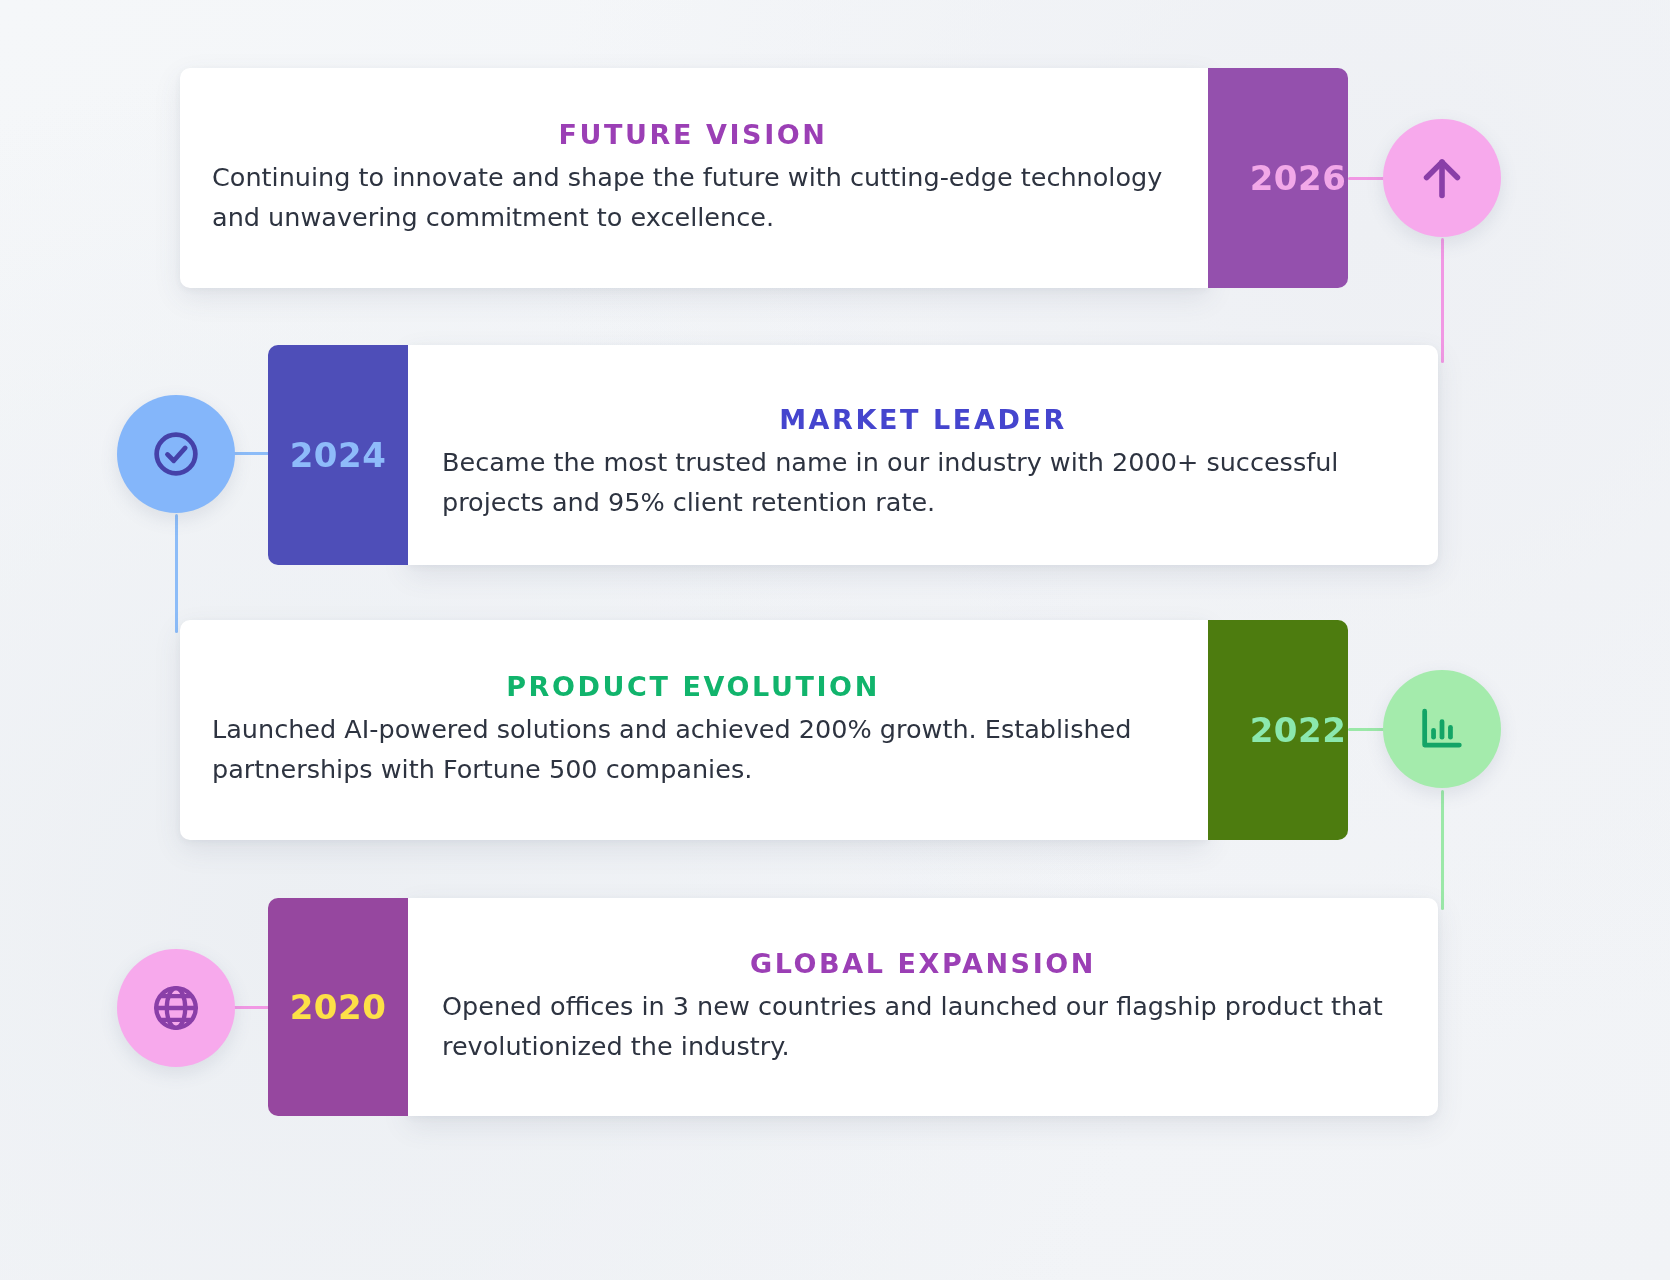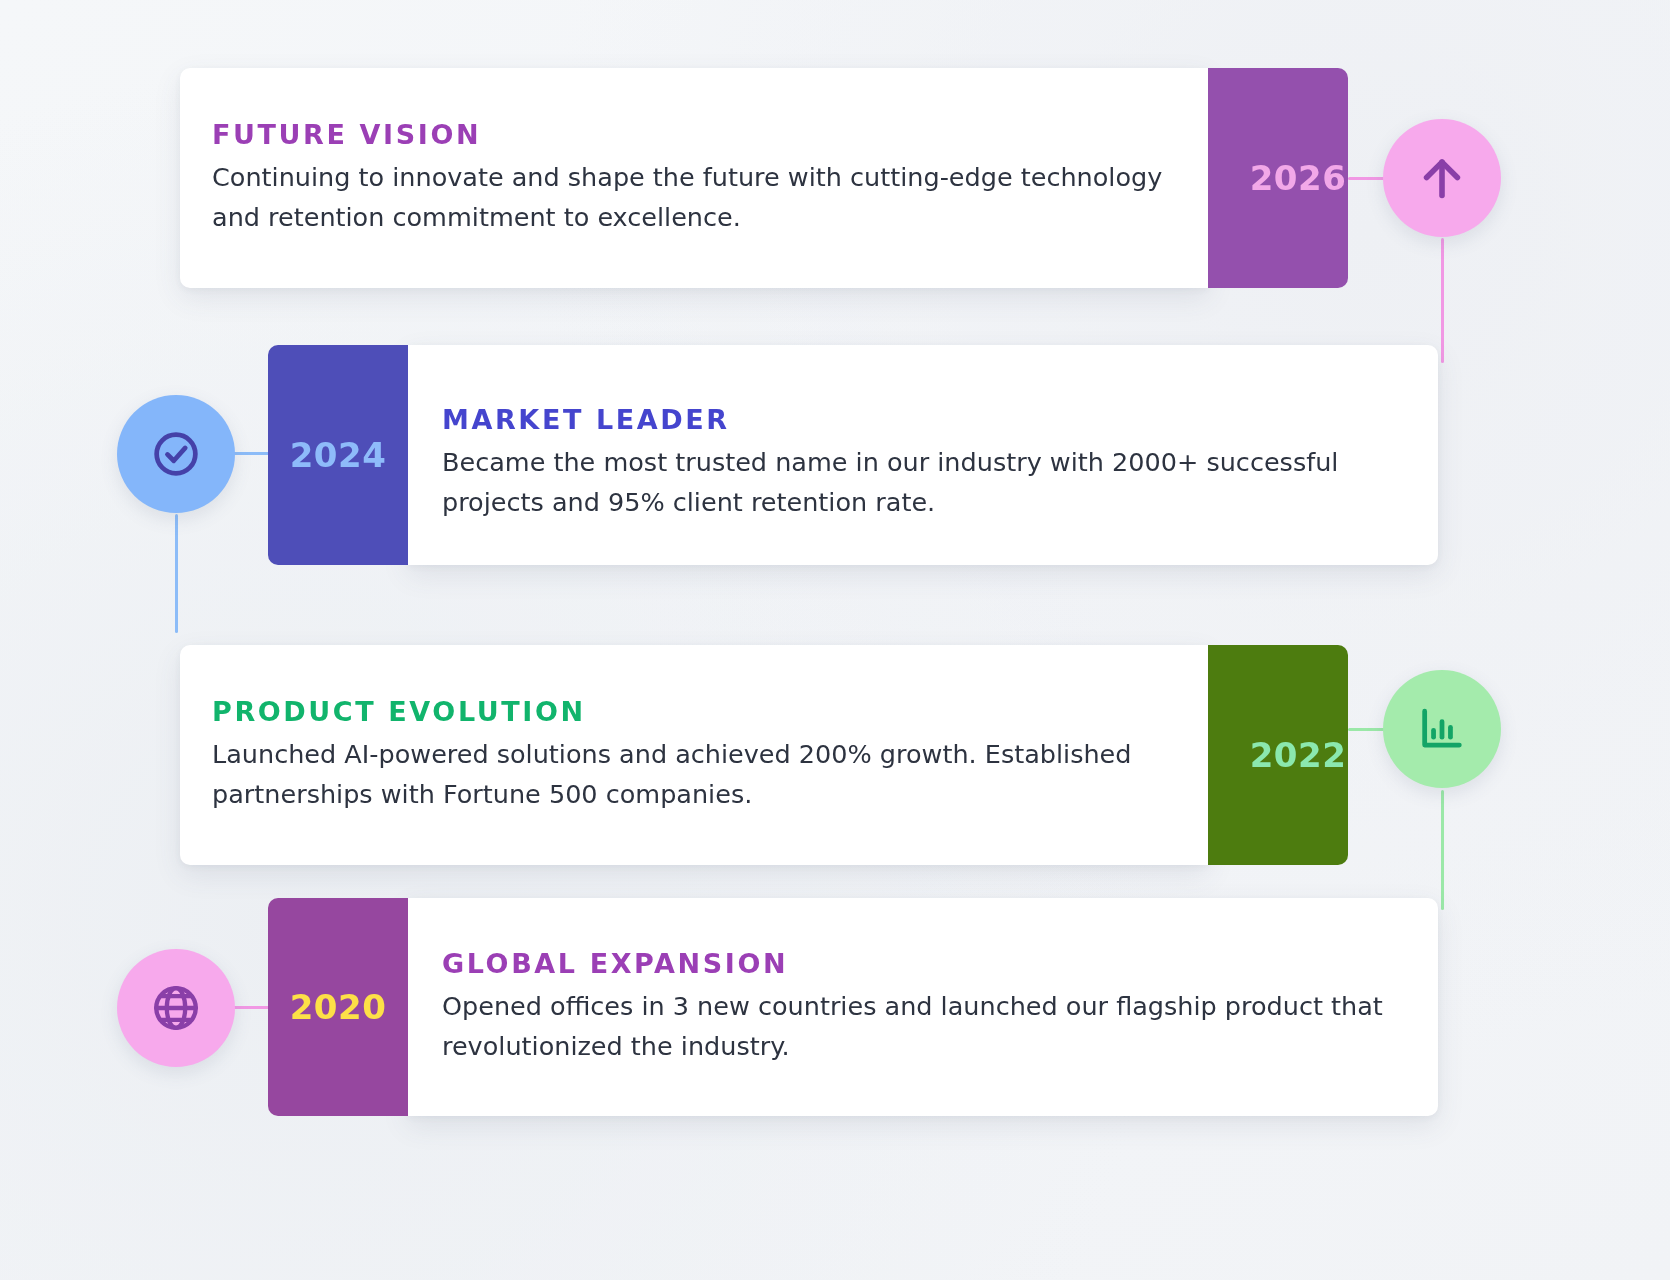--- a/index.html
+++ b/index.html
@@ -93,20 +93,21 @@
     border-radius: 0 10px 10px 0;
   }
   .row.left .year-badge { border-radius: 10px 0 0 10px; }
 
   .card-title {
     font-size: 27px;
     font-weight: 700;
     letter-spacing: 2.6px;
     margin-bottom: 8px;
     white-space: nowrap;
+    text-align: center;
   }
 
   .card-desc {
     font-size: 25.5px;
     line-height: 1.56;
     color: #2d3340;
     font-weight: 400;
     max-width: 1000px;
   }
 </style>
@@ -122,21 +123,21 @@
   <div class="vline" style="left:175px; top:514px; height:119px; background:#8CBCF8;"></div>
 
   <div class="hstub" style="left:1348px; top:728px; width:44px; background:#9BE8A8;"></div>
   <div class="vline" style="left:1441px; top:790px; height:120px; background:#9BE8A8;"></div>
 
   <div class="hstub" style="left:232px; top:1006px; width:42px; background:#F198E4;"></div>
 
   <div class="row right" style="left:180px; top:68px; width:1168px; height:220px;">
     <div class="card" style="width:1028px;">
       <div class="card-title" style="color:#9B3FB5;">FUTURE VISION</div>
-      <div class="card-desc">Continuing to innovate and shape the future with cutting-edge technology and retention commitment to excellence.</div>
+      <div class="card-desc">Continuing to innovate and shape the future with cutting-edge technology and unwavering commitment to excellence.</div>
     </div>
     <div class="year-badge" style="background:#9450AD; color:#F2A8E8;">2026</div>
   </div>
 
   <div class="icon-circle" style="left:1383px; top:119px; background:#F7A9EC;">
     <span>
       <svg width="56" height="56" viewBox="0 0 24 24" fill="none" stroke="#8A3FA8" stroke-width="2.4" stroke-linecap="round" stroke-linejoin="round">
         <line x1="12" y1="19.5" x2="12" y2="5.2"></line>
         <polyline points="5.4,11.8 12,5.2 18.6,11.8"></polyline>
       </svg>
@@ -153,21 +154,21 @@
 
   <div class="icon-circle" style="left:117px; top:395px; background:#84B6FA;">
     <span>
       <svg width="54" height="54" viewBox="0 0 24 24" fill="none" stroke="#4541A8" stroke-width="2.1" stroke-linecap="round" stroke-linejoin="round">
         <circle cx="12" cy="12" r="8.6"></circle>
         <polyline points="8.2,12.2 11,15 16.1,9.3"></polyline>
       </svg>
     </span>
   </div>
 
-  <div class="row right" style="left:180px; top:645px; width:1168px; height:220px;">
+  <div class="row right" style="left:180px; top:620px; width:1168px; height:220px;">
     <div class="card" style="width:1028px;">
       <div class="card-title" style="color:#11B46C;">PRODUCT EVOLUTION</div>
       <div class="card-desc">Launched AI-powered solutions and achieved 200% growth. Established partnerships with Fortune 500 companies.</div>
     </div>
     <div class="year-badge" style="background:#4d7c0f; color:#8BE8AE;">2022</div>
   </div>
 
   <div class="icon-circle" style="left:1383px; top:670px; background:#A4EBAC;">
     <span>
       <svg width="52" height="52" viewBox="0 0 24 24" fill="none" stroke="#13A466" stroke-width="2.2" stroke-linecap="round" stroke-linejoin="round">

